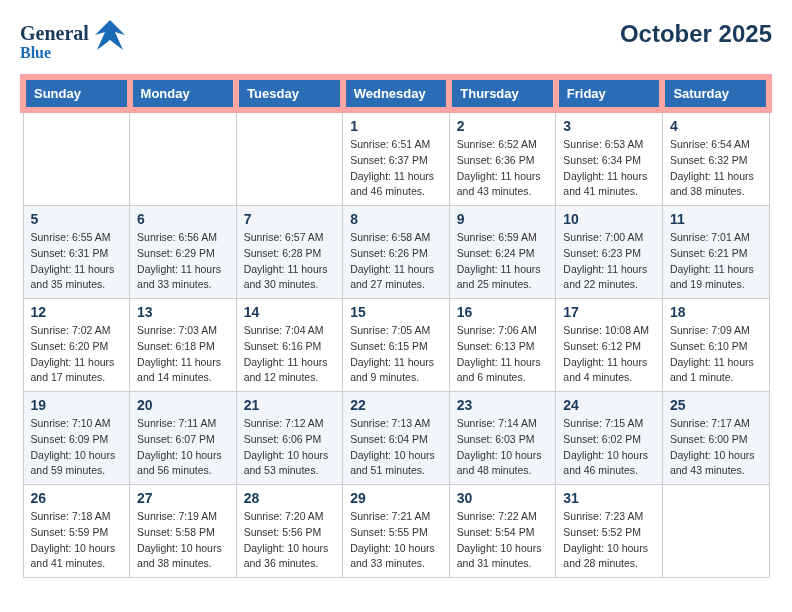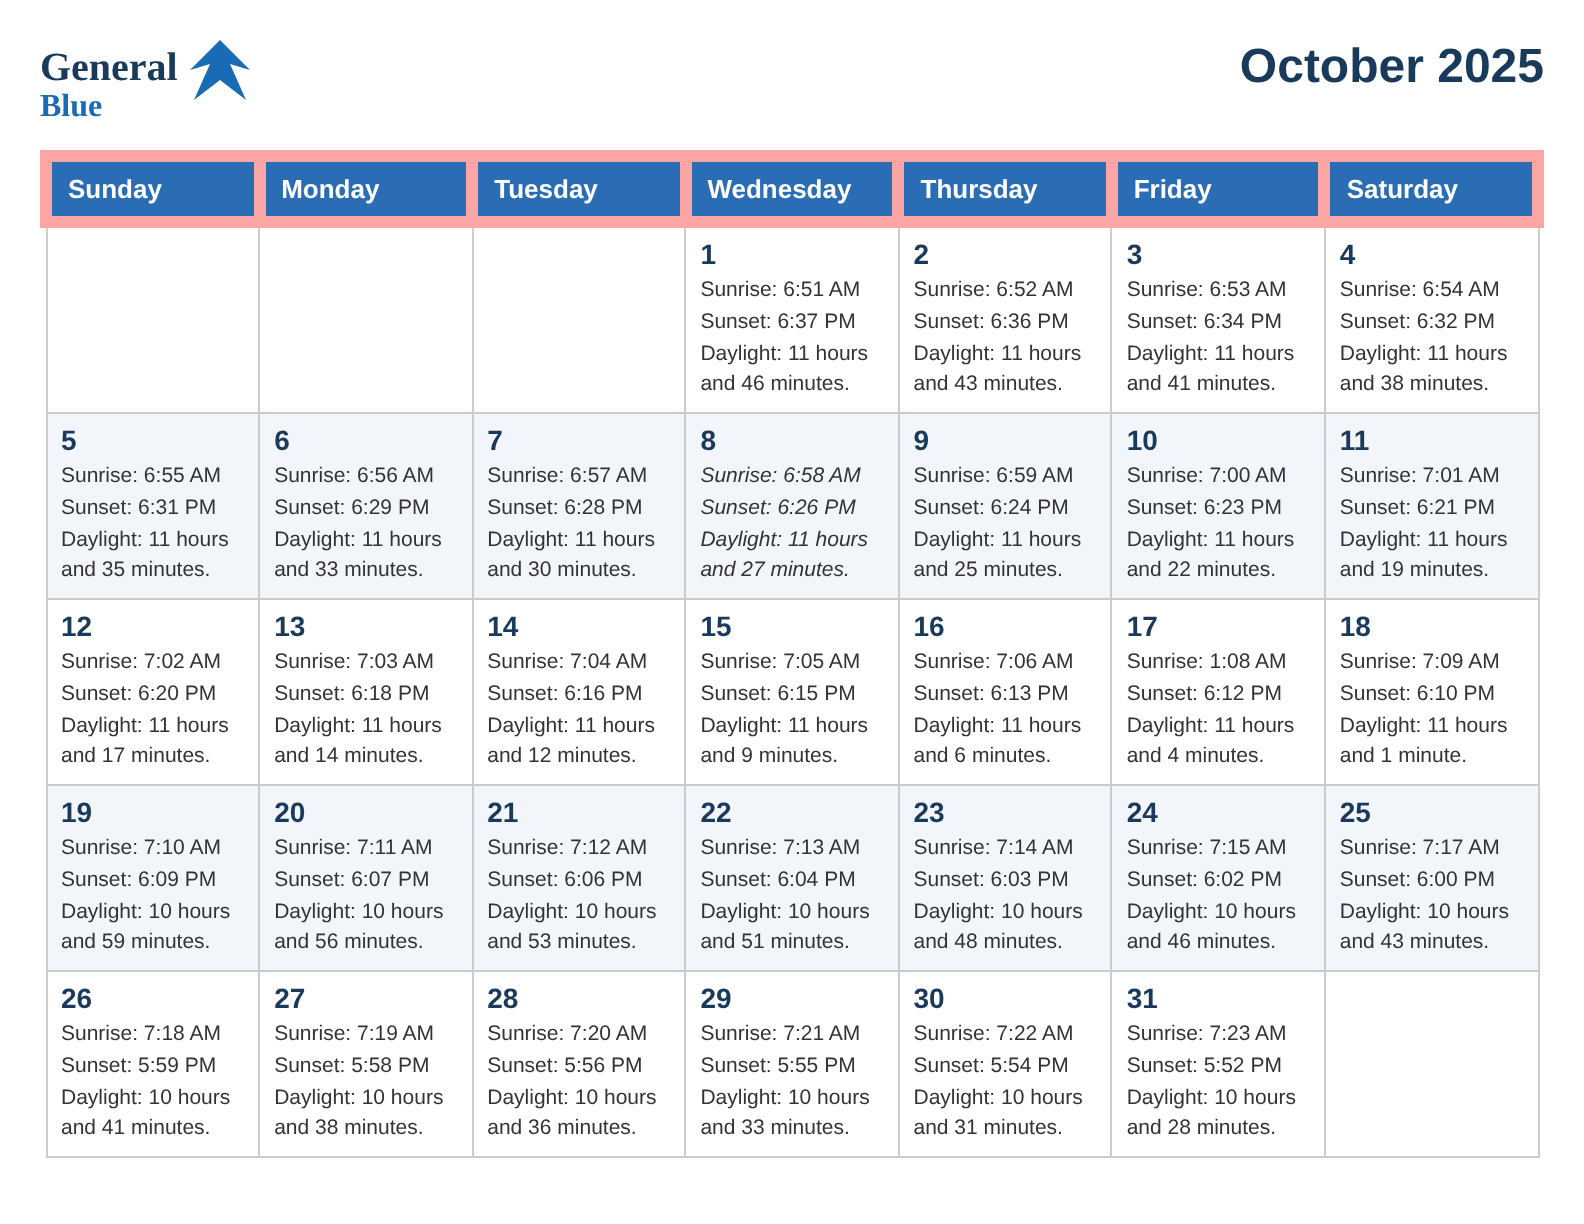--- a/index.html
+++ b/index.html
@@ -160,21 +160,21 @@
         </td>
         <td>
           <div class="day-num">7</div>
           <div class="day-info" style="white-space: pre-line;">Sunrise: 6:57 AM
 Sunset: 6:28 PM
 Daylight: 11 hours
 and 30 minutes.</div>
         </td>
         <td>
           <div class="day-num">8</div>
-          <div class="day-info" style="white-space: pre-line; font-style: italic;">Sunrise: 6:58 AM
+          <div class="day-info" style="white-space: pre-line;">Sunrise: 6:58 AM
 Sunset: 6:26 PM
 Daylight: 11 hours
 and 27 minutes.</div>
         </td>
         <td>
           <div class="day-num">9</div>
           <div class="day-info" style="white-space: pre-line;">Sunrise: 6:59 AM
 Sunset: 6:24 PM
 Daylight: 11 hours
 and 25 minutes.</div>
@@ -225,21 +225,21 @@
         </td>
         <td>
           <div class="day-num">16</div>
           <div class="day-info" style="white-space: pre-line;">Sunrise: 7:06 AM
 Sunset: 6:13 PM
 Daylight: 11 hours
 and 6 minutes.</div>
         </td>
         <td>
           <div class="day-num">17</div>
-          <div class="day-info" style="white-space: pre-line;">Sunrise: 1:08 AM
+          <div class="day-info" style="white-space: pre-line;">Sunrise: 10:08 AM
 Sunset: 6:12 PM
 Daylight: 11 hours
 and 4 minutes.</div>
         </td>
         <td>
           <div class="day-num">18</div>
           <div class="day-info" style="white-space: pre-line;">Sunrise: 7:09 AM
 Sunset: 6:10 PM
 Daylight: 11 hours
 and 1 minute.</div>

